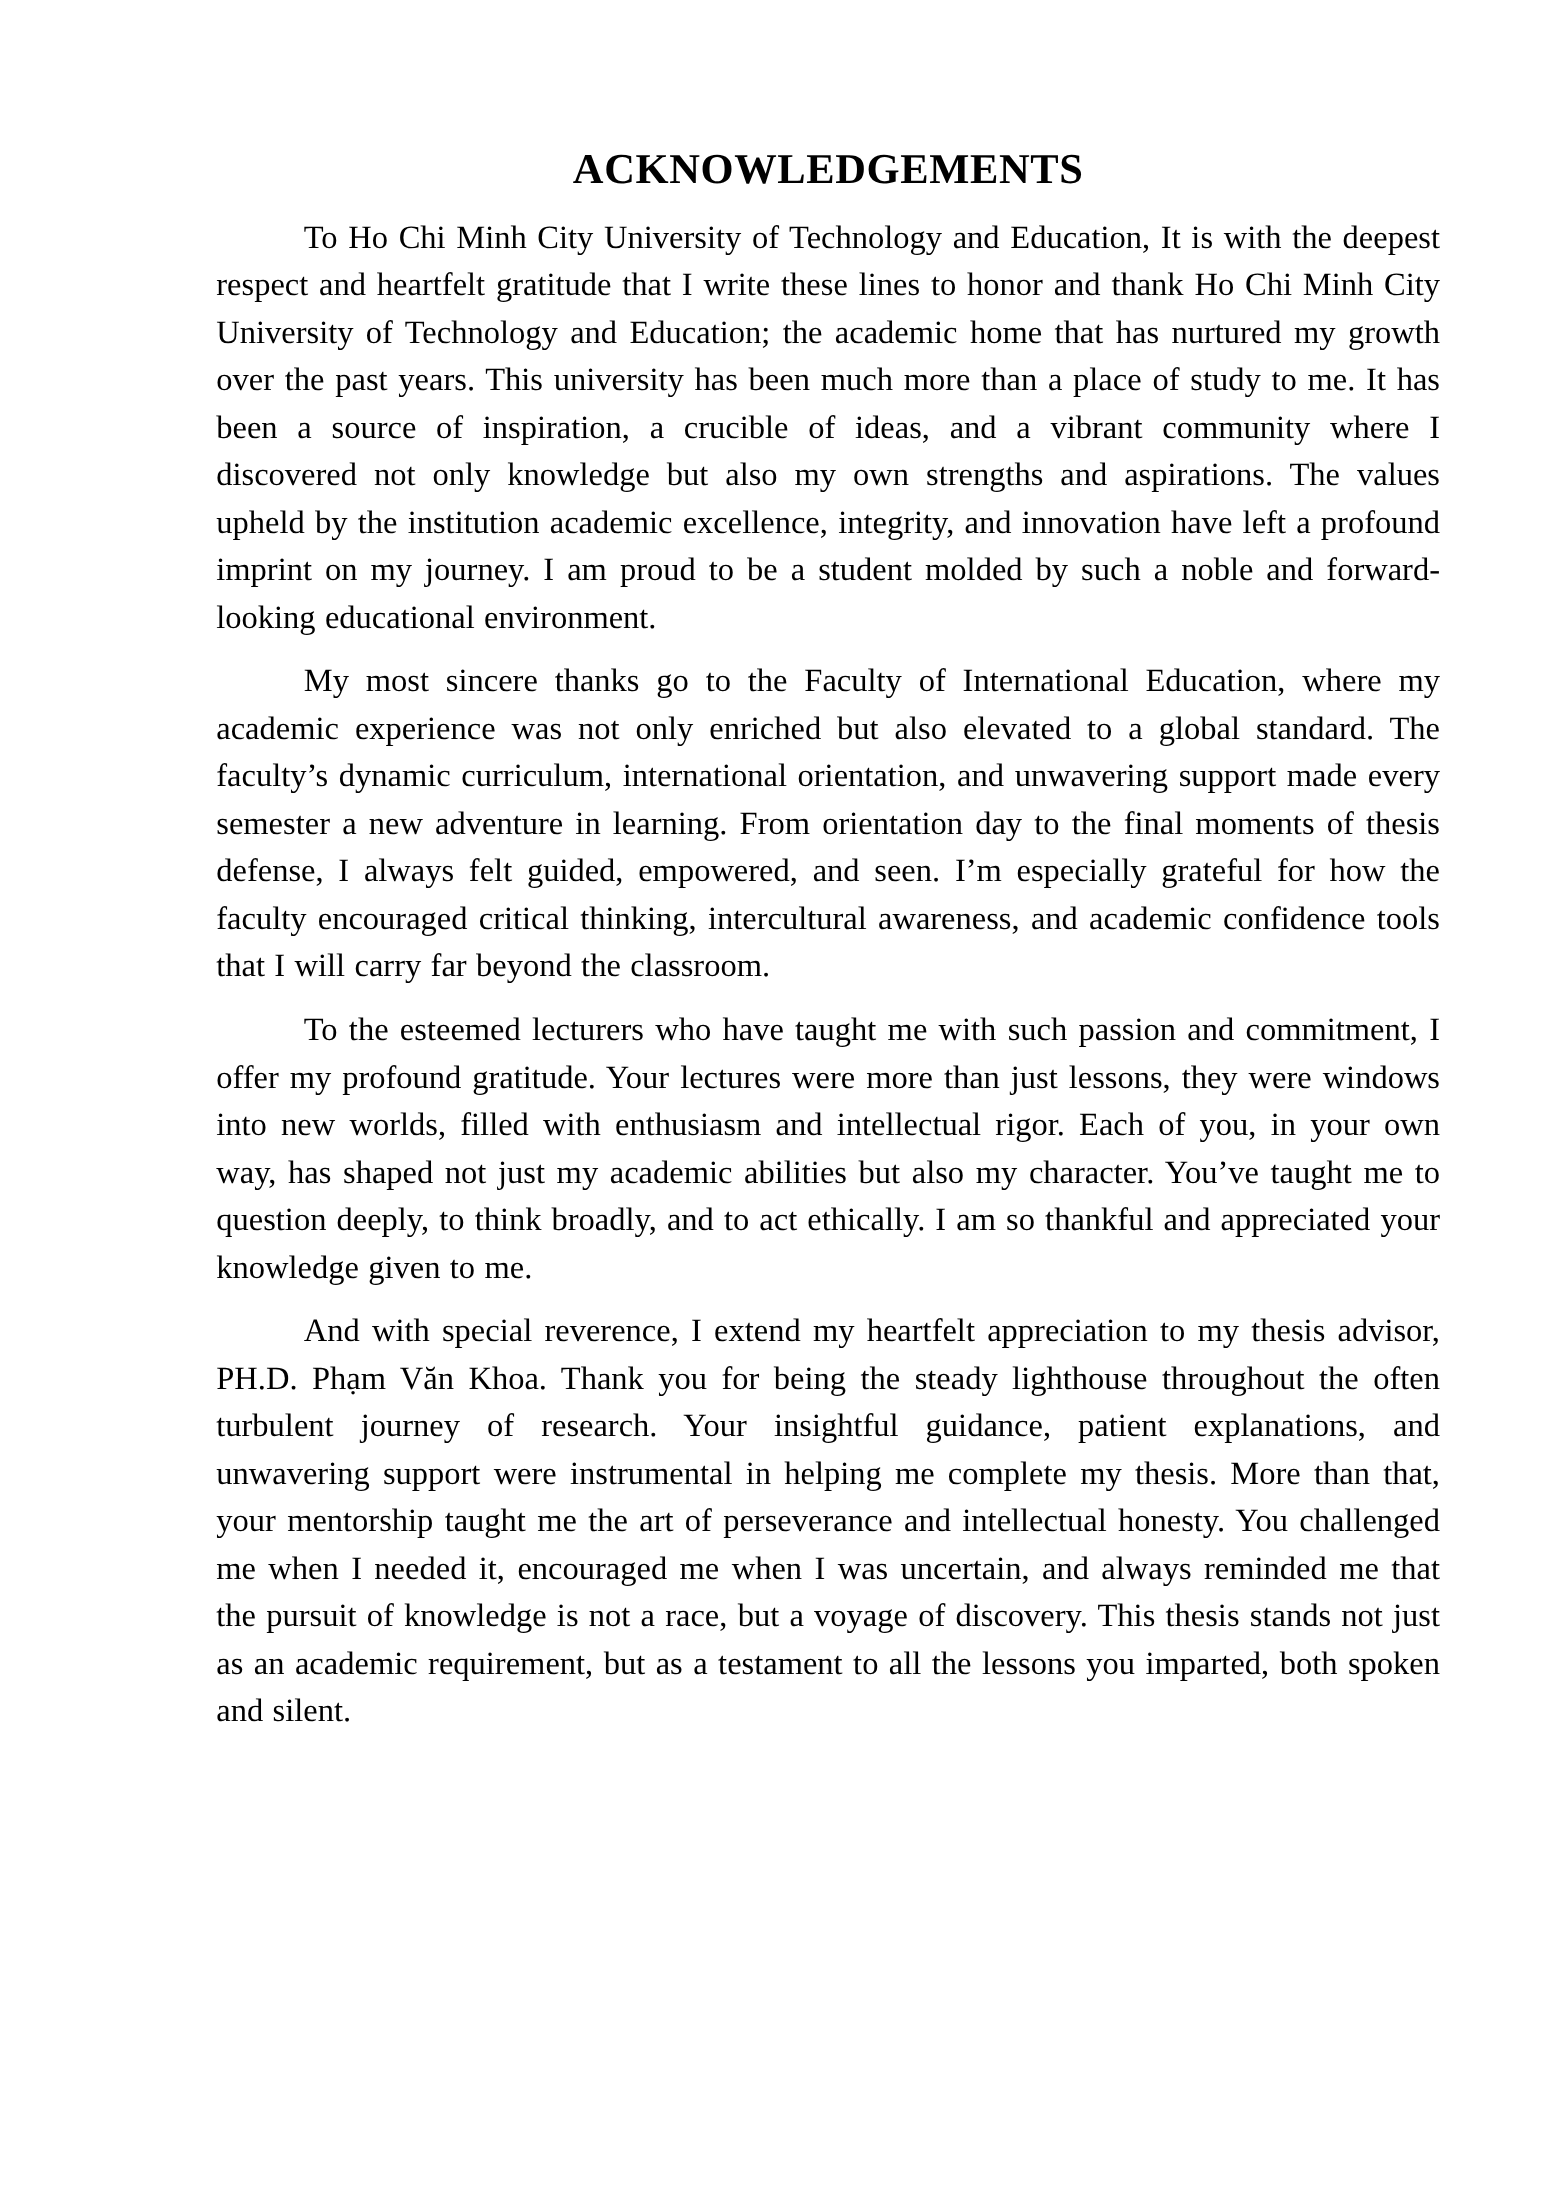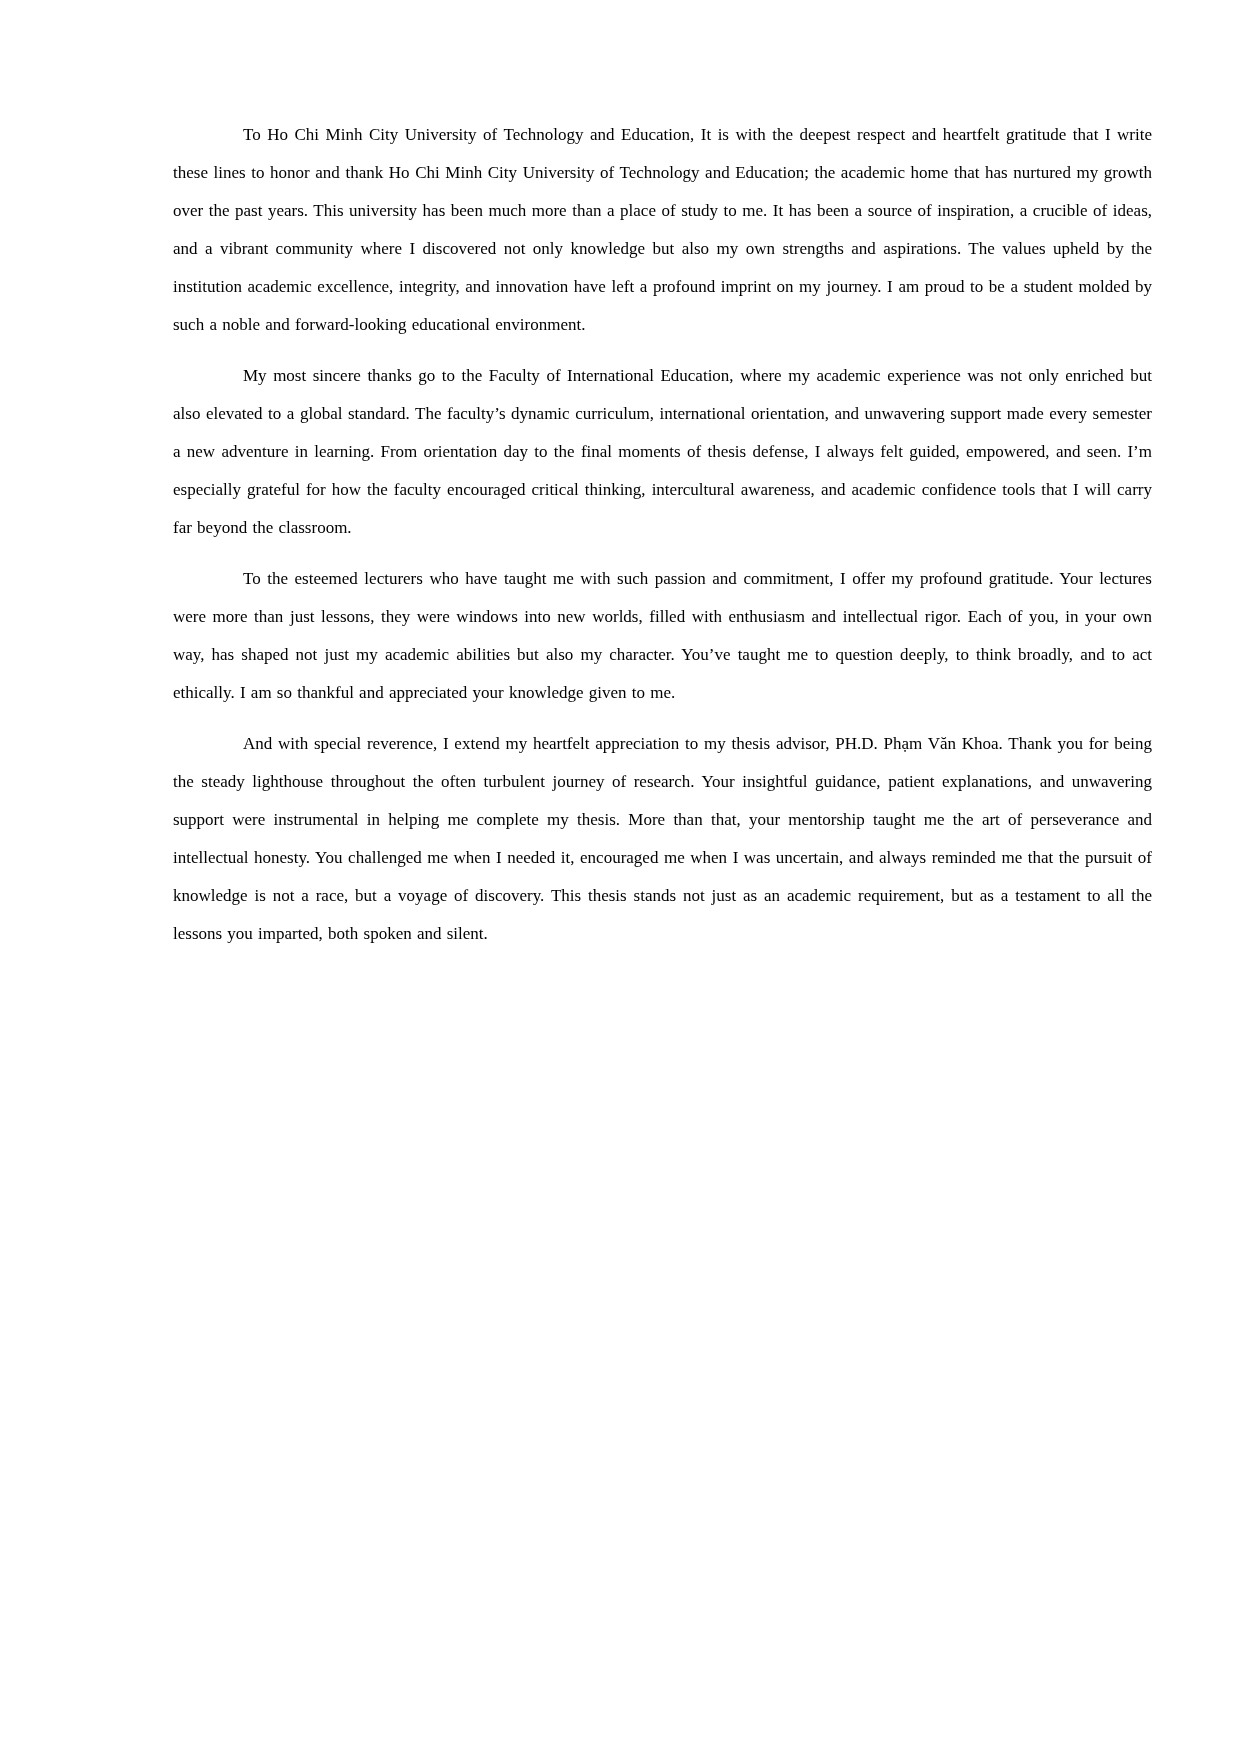--- a/index.html
+++ b/index.html
@@ -23,33 +23,34 @@
   }
   .doc-title {
     font-size: 34px;
     font-weight: bold;
     text-align: center;
     margin: 0 0 16px 0;
     letter-spacing: 0.5px;
     line-height: 1.15;
   }
   .para {
-    font-size: 17px;
+    font-size: 26px;
     line-height: 38px;
     text-align: justify;
     text-align-last: left;
     text-indent: 70px;
     margin: 0 0 13px 0;
     word-spacing: 1px;
   }
 </style>
 </head>
 <body>
 
 <div class="page">
+  <h1 class="doc-title">ACKNOWLEDGEMENTS</h1>
 
   <p class="para">To Ho Chi Minh City University of Technology and Education, It is with the deepest respect and heartfelt gratitude that I write these lines to honor and thank Ho Chi Minh City University of Technology and Education; the academic home that has nurtured my growth over the past years. This university has been much more than a place of study to me. It has been a source of inspiration, a crucible of ideas, and a vibrant community where I discovered not only knowledge but also my own strengths and aspirations. The values upheld by the institution academic excellence, integrity, and innovation have left a profound imprint on my journey. I am proud to be a student molded by such a noble and forward-looking educational environment.</p>
 
   <p class="para">My most sincere thanks go to the Faculty of International Education, where my academic experience was not only enriched but also elevated to a global standard. The faculty’s dynamic curriculum, international orientation, and unwavering support made every semester a new adventure in learning. From orientation day to the final moments of thesis defense, I always felt guided, empowered, and seen. I’m especially grateful for how the faculty encouraged critical thinking, intercultural awareness, and academic confidence tools that I will carry far beyond the classroom.</p>
 
   <p class="para">To the esteemed lecturers who have taught me with such passion and commitment, I offer my profound gratitude. Your lectures were more than just lessons, they were windows into new worlds, filled with enthusiasm and intellectual rigor. Each of you, in your own way, has shaped not just my academic abilities but also my character. You’ve taught me to question deeply, to think broadly, and to act ethically. I am so thankful and appreciated your knowledge given to me.</p>
 
   <p class="para">And with special reverence, I extend my heartfelt appreciation to my thesis advisor, PH.D. Phạm Văn Khoa. Thank you for being the steady lighthouse throughout the often turbulent journey of research. Your insightful guidance, patient explanations, and unwavering support were instrumental in helping me complete my thesis. More than that, your mentorship taught me the art of perseverance and intellectual honesty. You challenged me when I needed it, encouraged me when I was uncertain, and always reminded me that the pursuit of knowledge is not a race, but a voyage of discovery. This thesis stands not just as an academic requirement, but as a testament to all the lessons you imparted, both spoken and silent.</p>
 </div>
 

